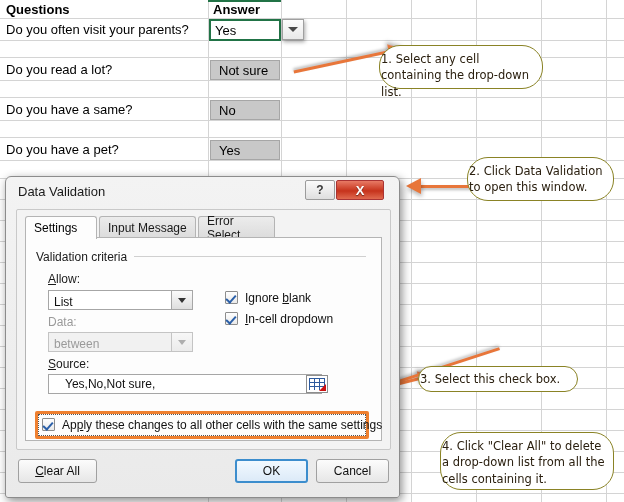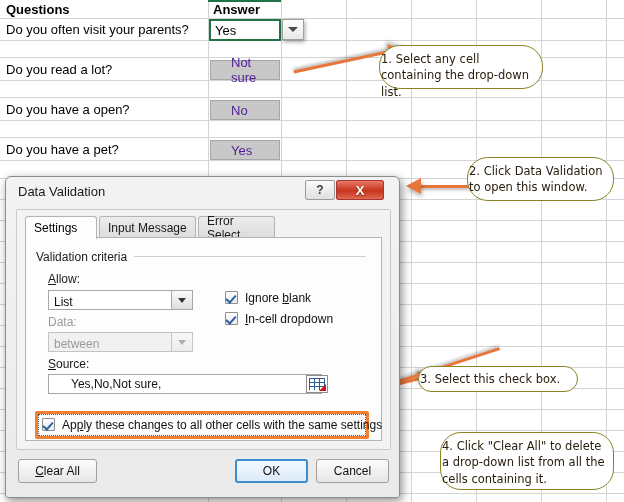--- a/index.html
+++ b/index.html
@@ -10,21 +10,21 @@
     -webkit-font-smoothing:antialiased;
   }
   
   #sheet{position:absolute;left:0;top:0;width:624px;height:502px;background:#fff;}
   .vline{position:absolute;top:0;bottom:0;width:1px;background:#d4d4d4;}
   .hline{position:absolute;left:0;right:0;height:1px;background:#d4d4d4;}
   .cell{position:absolute;font-size:13px;color:#000;line-height:1;
         display:flex;align-items:center;white-space:nowrap;text-align:center;}
   .cell.hdr{font-weight:bold;}
   .ansbox{position:absolute;background:#c8c8c8;border:1px solid #a6a6a6;
-          display:flex;align-items:center;padding-left:20px;font-size:13px;color:#4c1d95;
+          display:flex;align-items:center;padding-left:8px;font-size:13px;color:#000000;
           box-sizing:border-box;}
   .selcell{position:absolute;border:2px solid #217346;background:#fff;
            display:flex;align-items:center;padding-left:4px;font-size:13px;color:#000;
            box-sizing:border-box;}
   .ddbtn{position:absolute;width:22px;height:21px;box-sizing:border-box;
          background:linear-gradient(#fdfdfd,#e9e9e9);border:1px solid #a0a0a0;
          display:flex;align-items:center;justify-content:center;
          box-shadow:1px 2px 4px rgba(0,0,0,.35);}
   .ddbtn .tri{width:0;height:0;border-left:5px solid transparent;
               border-right:5px solid transparent;border-top:5px solid #4a4a4a;}
@@ -78,21 +78,21 @@
          display:flex;align-items:flex-end;font-size:12px;color:#111;padding-left:5px;}
   .combo.dim{background:#f1f1f1;color:#9a9a9a;border-color:#c4c4c4;}
   .combo .cbtn{position:absolute;right:0;top:0;bottom:0;width:20px;
         background:linear-gradient(#fbfbfb,#dedede);border-left:1px solid #a6a6a6;
         display:flex;align-items:center;justify-content:center;}
   .combo.dim .cbtn{background:linear-gradient(#f7f7f7,#ebebeb);border-left:1px solid #c4c4c4;}
   .combo .cbtn i{width:0;height:0;border-left:4px solid transparent;
         border-right:4px solid transparent;border-top:5px solid #333;display:block;}
   .combo.dim .cbtn i{border-top-color:#aeaeae;}
   .txtbox{position:absolute;box-sizing:border-box;border:1px solid #a6a6a6;background:#fff;
-          display:flex;align-items:center;font-size:12px;color:#111;padding-left:22px;}
+          display:flex;align-items:center;font-size:12px;color:#111;padding-left:16px;}
   .chk{position:absolute;width:13px;height:13px;box-sizing:border-box;
        border:1px solid #8d8d8d;background:linear-gradient(#fefefe,#eaeaea);border-radius:1px;}
   .chk.on::after{content:"";position:absolute;left:2px;top:1px;width:4px;height:8px;
        border:solid #2a5fa8;border-width:0 2px 2px 0;transform:rotate(42deg);}
   .chklbl{position:absolute;font-size:12px;color:#111;}
   .rngbtn{position:absolute;width:22px;height:18px;box-sizing:border-box;
           border:1px solid #8d8d8d;background:#fff;overflow:hidden;}
   .rngbtn .g{position:absolute;left:2px;top:2px;right:2px;bottom:2px;
           background:
             repeating-linear-gradient(to bottom,#2d5a9e 0 1px,transparent 1px 4px),
@@ -146,21 +146,21 @@
   <div class="hline" style="top:451px"></div>
   <div class="hline" style="top:472px"></div>
   <div class="hline" style="top:493px"></div>
 
   <div class="cell hdr" style="left:6px;top:0;height:18px">Questions</div>
   <div class="cell hdr" style="left:213px;top:0;height:18px">Answer</div>
   <div style="position:absolute;left:208px;top:0;width:73px;height:2px;background:#217346"></div>
 
   <div class="cell" style="left:6px;top:19px;height:21px">Do you often visit your parents?</div>
   <div class="cell" style="left:6px;top:59px;height:21px">Do you read a lot?</div>
-  <div class="cell" style="left:6px;top:99px;height:21px">Do you have a open?</div>
+  <div class="cell" style="left:6px;top:99px;height:21px">Do you have a same?</div>
   <div class="cell" style="left:6px;top:139px;height:21px">Do you have a pet?</div>
 
   <div class="selcell" style="left:209px;top:19px;width:72px;height:22px">Yes</div>
   <div class="ansbox" style="left:210px;top:60px;width:70px;height:20px">Not sure</div>
   <div class="ansbox" style="left:210px;top:100px;width:70px;height:20px">No</div>
   <div class="ansbox" style="left:210px;top:140px;width:70px;height:20px">Yes</div>
 
   <div class="ddbtn" style="left:282px;top:19px">
     <span class="tri"></span>
   </div>

